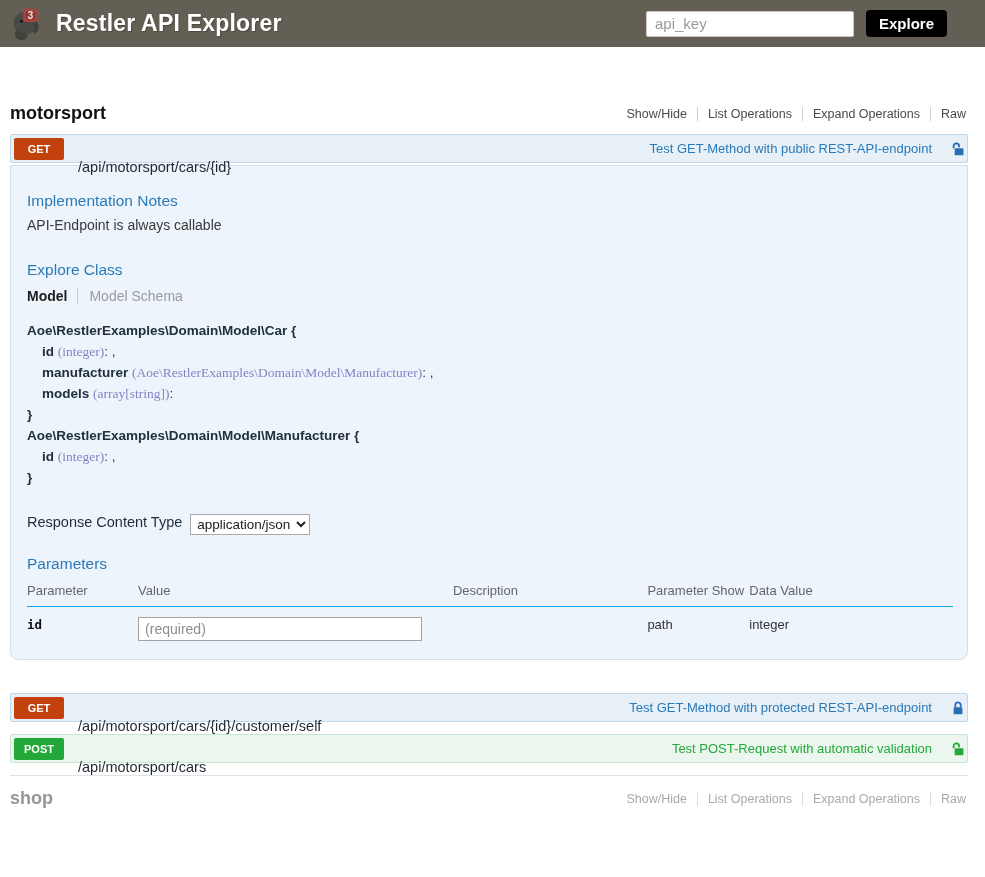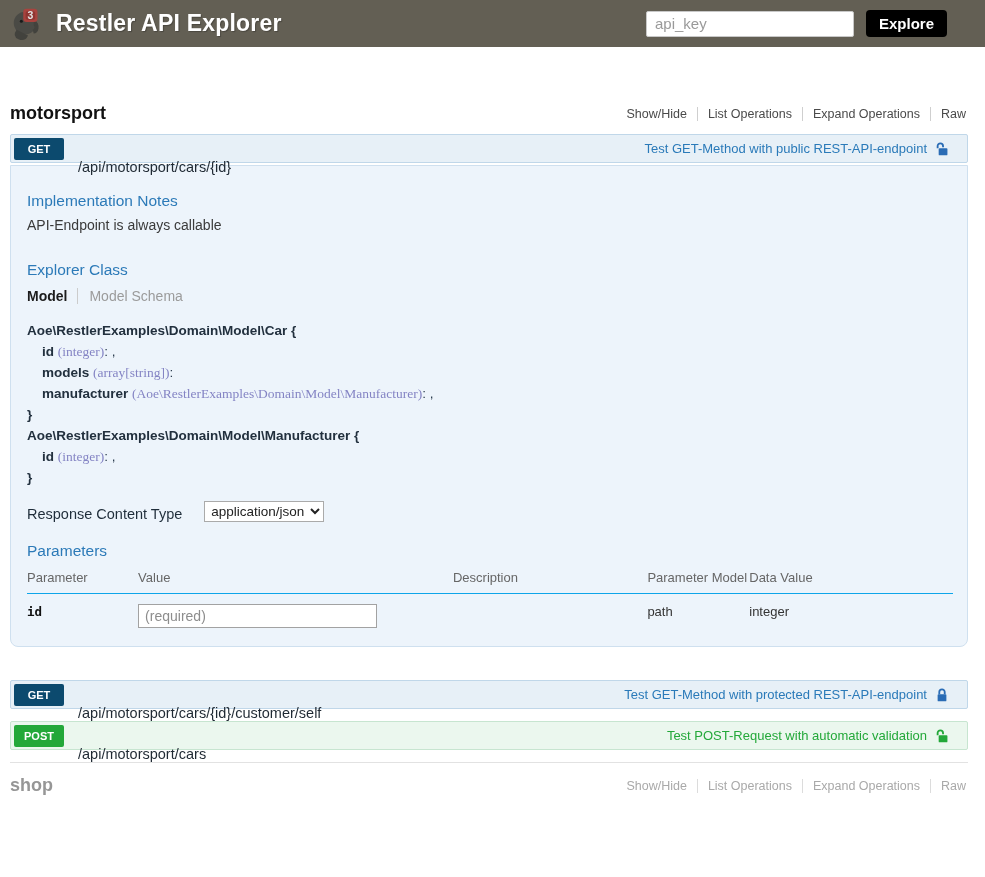--- a/index.html
+++ b/index.html
@@ -90,37 +90,37 @@
     width: 50px;
     text-align: center;
     font-size: 11px;
     font-weight: bold;
     color: #fff;
     border-radius: 2px;
     padding: 5px 0;
     margin-left: 3px;
     cursor: pointer;
   }
-  .method-label.get  { background: #0c4a6e; }
+  .method-label.get  { background: #c2410c; }
   .method-label.post { background: #23a839; }
   .op-path {
     margin-left: 14px;
     font-size: 14.5px;
     color: #1f2933;
     text-decoration: none;
     cursor: pointer;
     margin-top: 37px;
   }
   .op-summary {
     margin-left: auto;
     display: flex;
     align-items: center;
-    gap: 8px;
+    gap: 19px;
     font-size: 13px;
-    padding-right: 18px;
+    padding-right: 2px;
     text-decoration: none;
     cursor: pointer;
   }
   .op-summary.blue  { color: #2a7ab9; }
   .op-summary.green { color: #23a839; }
   .lock { display: inline-flex; }
   .op-summary.blue  .lock { color: #2a6cb5; }
   .op-summary.green .lock { color: #23a839; }
 
   
@@ -140,21 +140,21 @@
   .tab-model-schema { color: #9b9b9b; margin-left: 10px; padding-left: 11px; border-left: 1px solid #ccc; cursor: pointer; }
 
   .signature { margin-top: 16px; font-size: 13.5px; color: #2d3e50; }
   .sig-line { line-height: 21px; }
   .sig-header, .sig-close { font-weight: bold; color: #22303e; }
   .sig-prop { padding-left: 15px; }
   .prop-name { font-weight: bold; color: #22303e; }
   .prop-type { color: #8484c4; font-family: Liberation Serif, serif; }
   .prop-sep { color: #2d3e50; }
 
-  .rct-row { margin-top: 13px; display: flex; align-items: flex-end; gap: 14px; }
+  .rct-row { margin-top: 26px; display: flex; align-items: flex-start; }
   .rct-label { font-size: 14.5px; color: #1f2d3a; }
   .rct-select {
     margin-left: 8px;
     font-size: 13.5px;
     font-family: "Liberation Sans", sans-serif;
     padding: 1px 2px;
     border: 1px solid #aaa;
     background: #fff;
     color: #222;
   }
@@ -171,21 +171,21 @@
   }
   .param-table col.c1 { width: 12%; }
   .param-table col.c2 { width: 34%; }
   .param-table col.c3 { width: 21%; }
   .param-table col.c4 { width: 11%; }
   .param-table col.c5 { width: 22%; }
   .param-table td { padding: 10px 0 2px; vertical-align: top; }
   .param-name { font-family: "DejaVu Sans Mono", "Liberation Mono", monospace; font-weight: bold; font-size: 12.5px; color: #111; }
   .param-meta { font-size: 13px; color: #333; }
   .param-value-input {
-    width: 239px;
+    width: 284px;
     border: 1px solid #a2a2a2;
     padding: 3px 6px;
     font-size: 14px;
     font-family: "Liberation Sans", sans-serif;
     color: #333;
     outline: none;
   }
   .param-value-input::placeholder { color: #8d8d8d; }
 
   .try-row { margin-top: 12px; }
@@ -247,39 +247,39 @@
               <rect x="4.2" y="7" width="10" height="8.2" rx="1" fill="currentColor"></rect>
             </svg>
           </span>
         </a>
       </div>
 
       <div class="op-content">
         <h3 class="blue-head">Implementation Notes</h3>
         <p class="notes-text">API-Endpoint is always callable</p>
 
-        <h3 class="blue-head response-class-head">Explorer Class</h3>
+        <h3 class="blue-head response-class-head">Explore Class</h3>
         <div class="model-tabs">
           <span class="tab-model">Model</span>
           <span class="tab-model-schema">Model Schema</span>
         </div>
 
         <div class="signature">
           <div class="sig-line sig-header">Aoe\RestlerExamples\Domain\Model\Car {</div>
           <div class="sig-line sig-prop">
             <span class="prop-name">id</span>
             <span class="prop-type">(integer)</span><span class="prop-sep">: ,</span>
           </div>
           <div class="sig-line sig-prop">
+            <span class="prop-name">manufacturer</span>
+            <span class="prop-type">(Aoe\RestlerExamples\Domain\Model\Manufacturer)</span><span class="prop-sep">: ,</span>
+          </div>
+          <div class="sig-line sig-prop">
             <span class="prop-name">models</span>
             <span class="prop-type">(array[string])</span><span class="prop-sep">:</span>
-          </div>
-          <div class="sig-line sig-prop">
-            <span class="prop-name">manufacturer</span>
-            <span class="prop-type">(Aoe\RestlerExamples\Domain\Model\Manufacturer)</span><span class="prop-sep">: ,</span>
           </div>
           <div class="sig-line sig-close">}</div>
 
           <div class="sig-line sig-header">Aoe\RestlerExamples\Domain\Model\Manufacturer {</div>
           <div class="sig-line sig-prop">
             <span class="prop-name">id</span>
             <span class="prop-type">(integer)</span><span class="prop-sep">: ,</span>
           </div>
           <div class="sig-line sig-close">}</div>
         </div>
@@ -298,21 +298,21 @@
               <col class="c2">
               <col class="c3">
               <col class="c4">
               <col class="c5">
             </colgroup>
           <thead>
             <tr>
               <th>Parameter</th>
               <th>Value</th>
               <th>Description</th>
-              <th>Parameter Model</th>
+              <th>Parameter Show</th>
               <th>Data Value</th>
             </tr>
           </thead>
           <tbody>
             <tr>
               <td class="param-name">id</td>
               <td>
                 <input class="param-value-input" type="text" placeholder="(required)" style="">
               </td>
               <td class="param-meta"></td>

